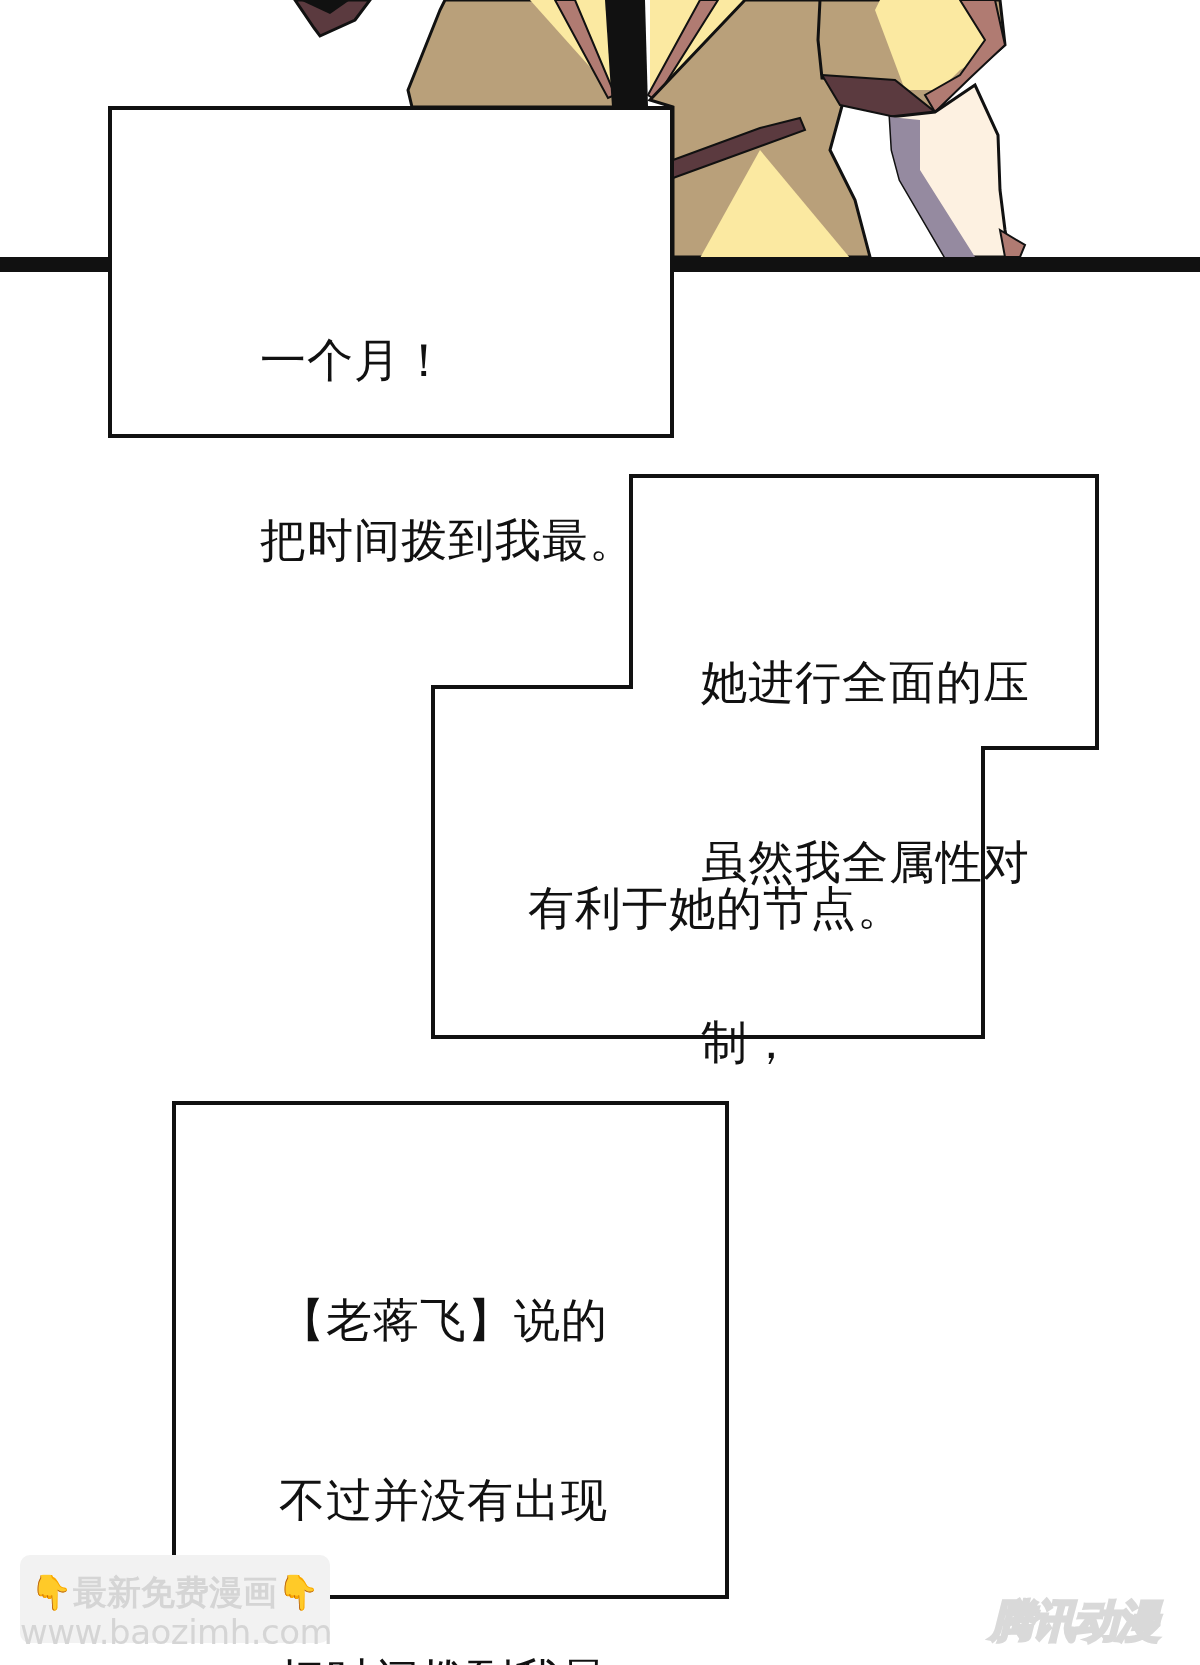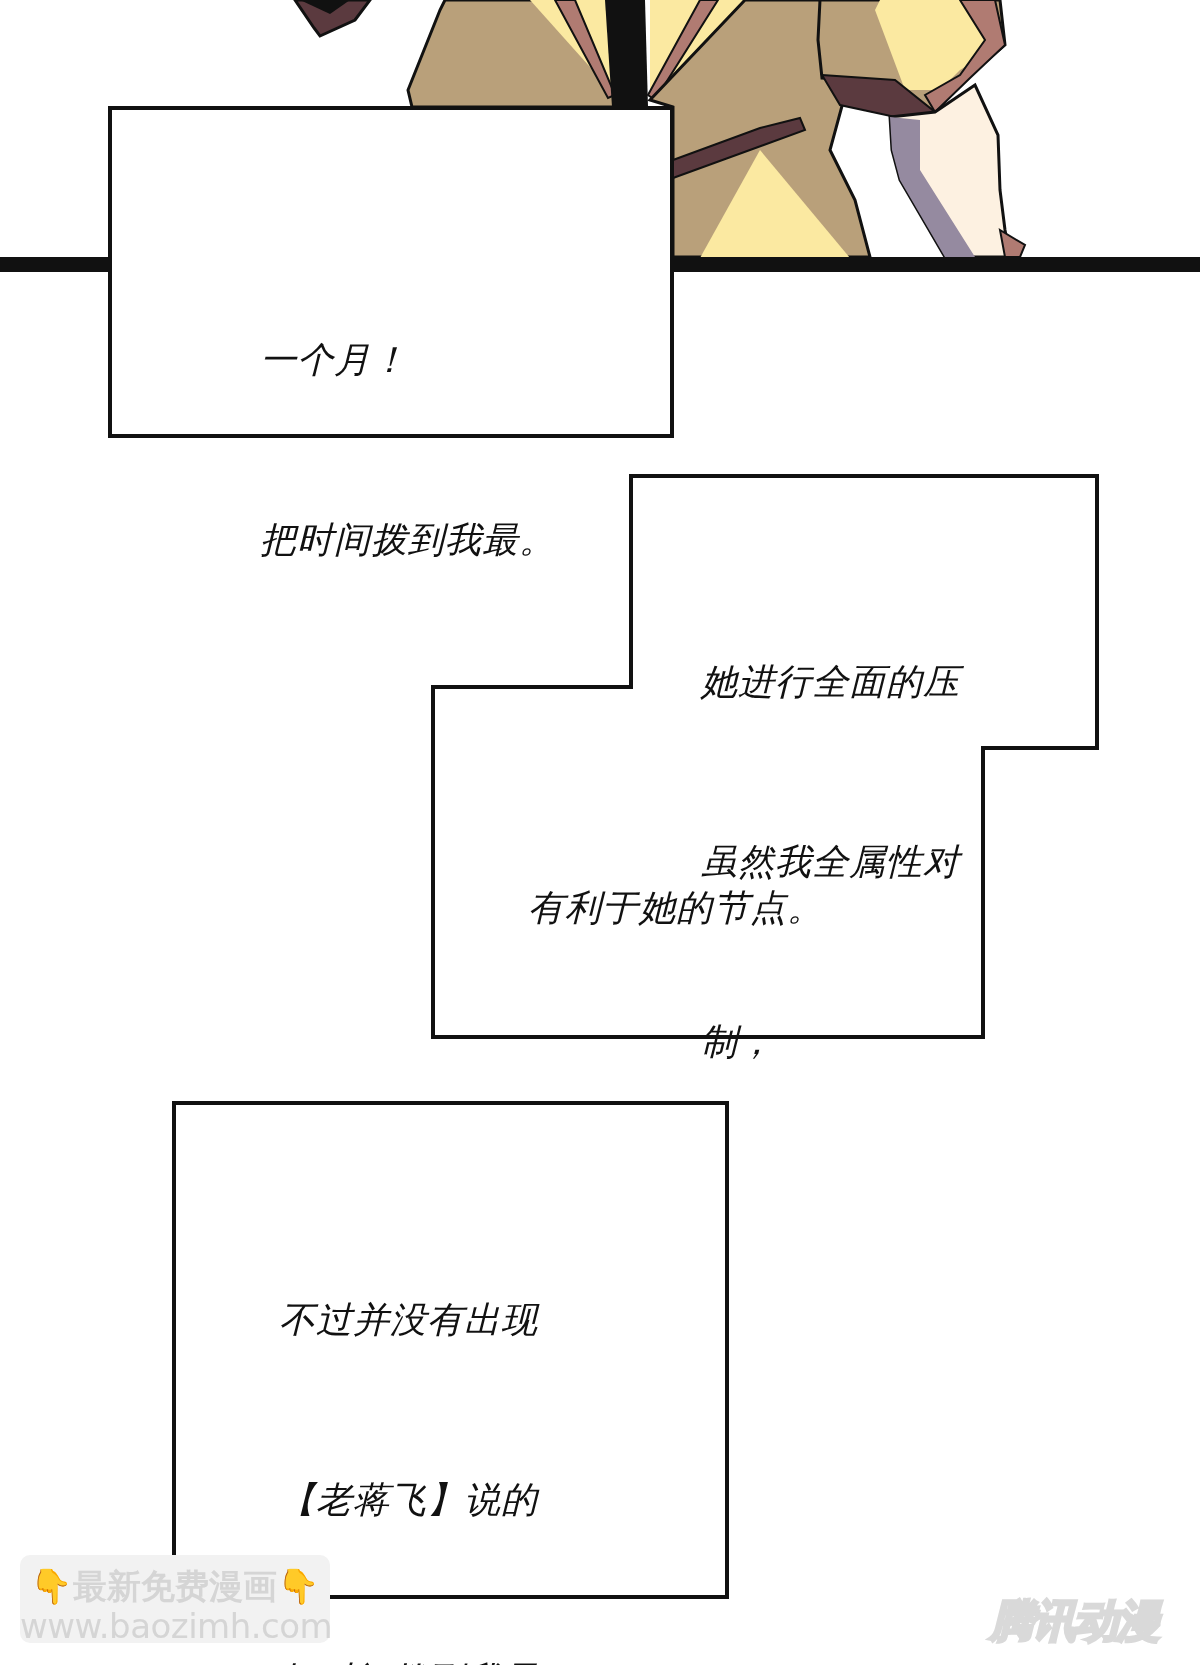--- a/index.html
+++ b/index.html
@@ -1,24 +1,24 @@
 <!DOCTYPE html>
 <html><head>
 <meta charset="utf-8">
 <style>
   html, body { margin:0; padding:0; background:#ffffff; }
   body { width:1200px; height:1665px; position:relative; overflow:hidden;
          font-family:"DejaVu Sans", "Liberation Sans", sans-serif; }
   .art { position:absolute; left:0; top:0; width:1200px; height:275px; }
   .box { position:absolute; background:#fff; border:4px solid #111; box-sizing:border-box; }
-  .txt { position:absolute; color:#111; font-size:36px; line-height:60px; white-space:pre; letter-spacing:1px;font-style:italic; }
+  .txt { position:absolute; color:#111; font-size:46px; line-height:60px; white-space:pre; letter-spacing:1px; }
   .stepbox { position:absolute; left:0; top:0; }
   .wm { position:absolute; left:20px; top:1555px; width:310px; height:88px; background:#f2f2f2;
         border-radius:10px; color:#d5d5d5; text-align:center; }
-  .wm .l1 { font-size:34px; line-height:42px; margin-top:10px; font-weight:bold; }
+  .wm .l1 { font-size:34px; line-height:42px; margin-top:16px; font-weight:bold; }
   .wm .l2 { font-size:34px; line-height:38px; font-weight:normal; letter-spacing:-0.5px; }
   .wm .hand { color:#f3c23a; }
   .logo { position:absolute; left:990px; top:1592px; font-size:44px; font-weight:bold; font-style:italic;
           color:#c2410c; -webkit-text-stroke:3px #d9d9d9; letter-spacing:-2px; }
 </style>
 </head>
 <body>
 
 <svg class="art" viewBox="0 0 1200 275" width="1200" height="275">
 
@@ -64,22 +64,22 @@
   <div>她进行全面的压</div>
   <div>虽然我全属性对</div>
   <div>制，</div>
 </div>
 <div class="txt" style="left:528px; top:758px;">
   <div>有利于她的节点。</div>
 </div>
 
 <div class="box" style="left:172px; top:1101px; width:557px; height:498px;"></div>
 <div class="txt" style="left:279px; top:1170px;">
+  <div>【老蒋飞】说的</div>
   <div>不过并没有出现</div>
-  <div>【老蒋飞】说的</div>
   <div>把时间拨到我最</div>
   
 </div>
 
 <div class="wm">
   <div class="l1">
     <span class="hand">👇</span><span>最新免费漫画</span><span class="hand">👇</span>
   </div>
   <div class="l2">www.baozimh.com</div>
 </div>

